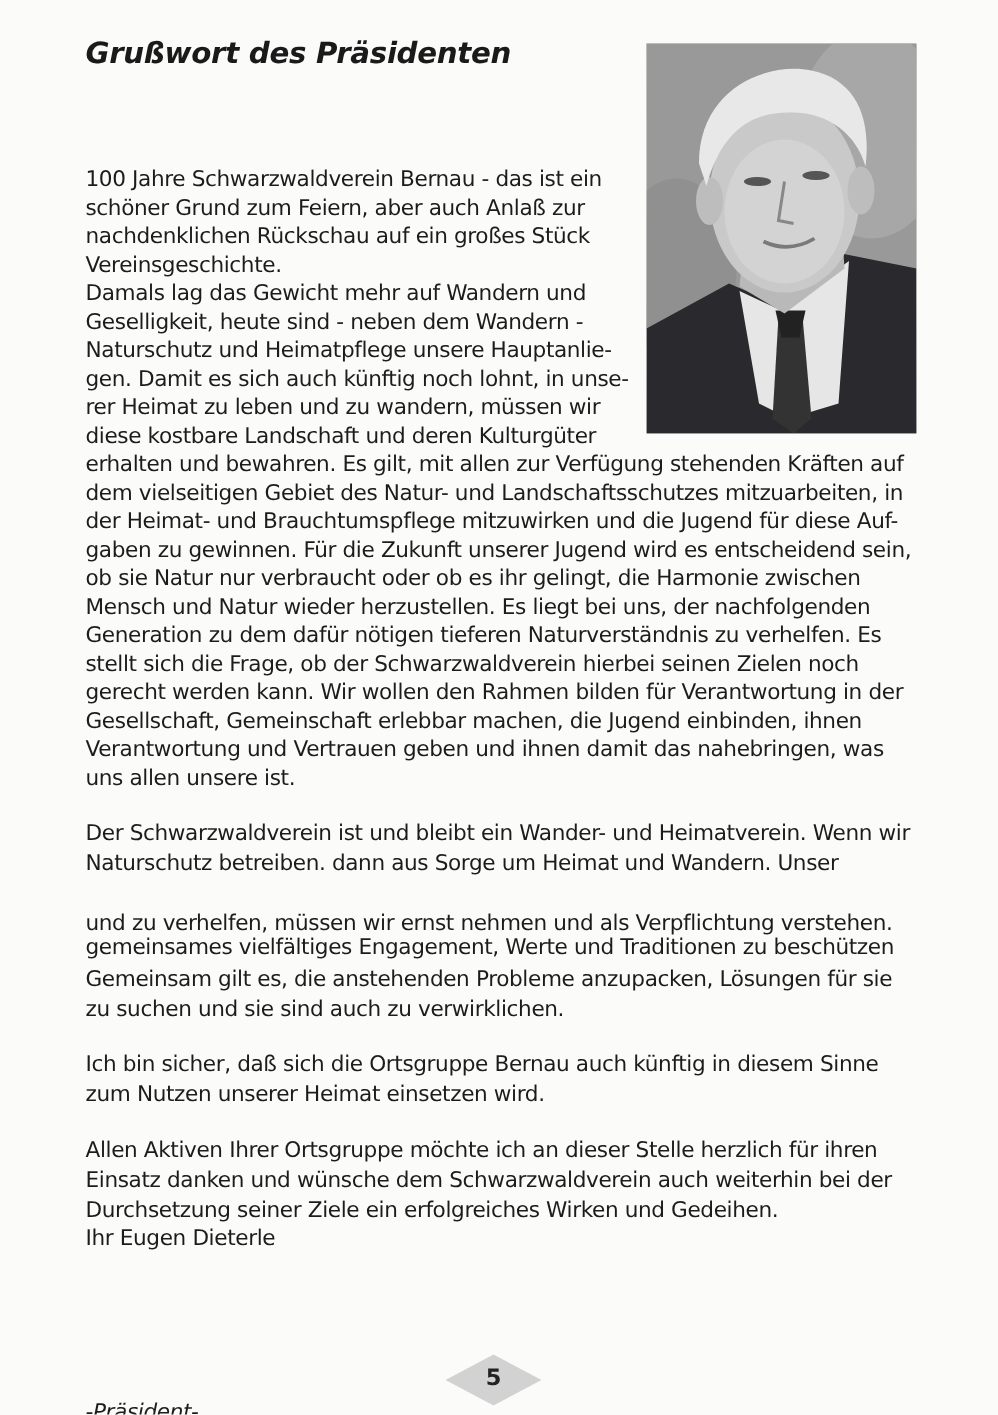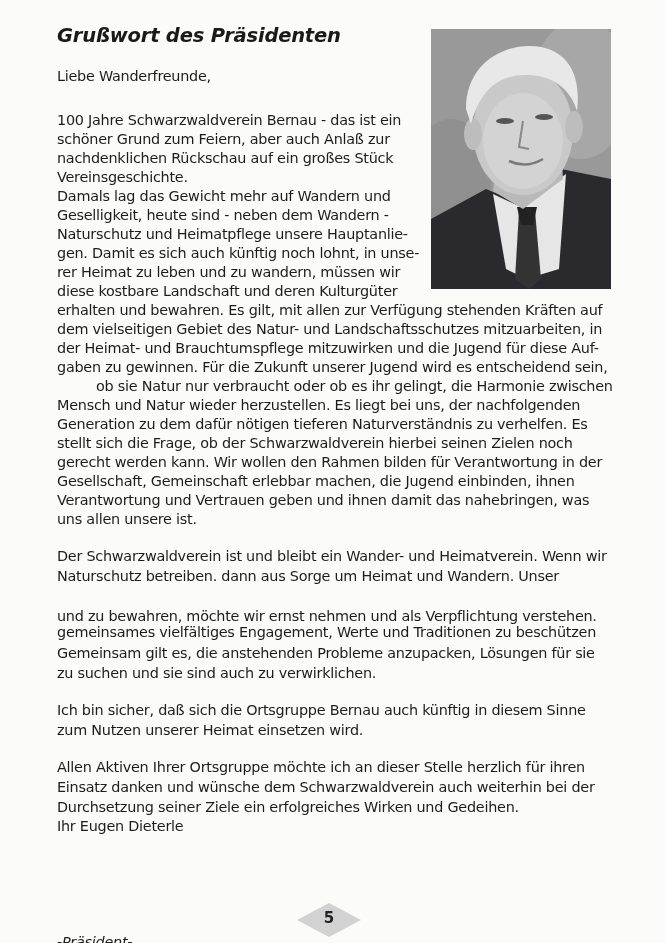--- a/index.html
+++ b/index.html
@@ -69,52 +69,51 @@
 
       <ellipse cx="74" cy="92" rx="9" ry="3" fill="#555"></ellipse>
       <ellipse cx="113" cy="88" rx="9" ry="3" fill="#555"></ellipse>
 
       <path d="M92 92 L88 118 L98 120" stroke="#888" stroke-width="2" fill="none"></path>
 
       <path d="M78 132 Q95 140 112 130" stroke="#7a7a7a" stroke-width="2.5" fill="none"></path>
     </svg>
   </div>
 
-  <p class="text" style="top:66px;">Liebe Wanderfreunde,</p>
 
   <div class="block">
     <span class="text line" style="top:110px;">100 Jahre Schwarzwaldverein Bernau - das ist ein</span>
     <span class="text line" style="top:129px;">schöner Grund zum Feiern, aber auch Anlaß zur</span>
     <span class="text line" style="top:148px;">nachdenklichen Rückschau auf ein großes Stück</span>
     <span class="text line" style="top:167px;">Vereinsgeschichte.</span>
     <span class="text line" style="top:186px;">Damals lag das Gewicht mehr auf Wandern und</span>
     <span class="text line" style="top:205px;">Geselligkeit, heute sind - neben dem Wandern -</span>
     <span class="text line" style="top:224px;">Naturschutz und Heimatpflege unsere Hauptanlie-</span>
     <span class="text line" style="top:243px;">gen. Damit es sich auch künftig noch lohnt, in unse-</span>
     <span class="text line" style="top:262px;">rer Heimat zu leben und zu wandern, müssen wir</span>
     <span class="text line" style="top:281px;">diese kostbare Landschaft und deren Kulturgüter</span>
     <span class="text line" style="top:300px;">erhalten und bewahren. Es gilt, mit allen zur Verfügung stehenden Kräften auf</span>
     <span class="text line" style="top:319px;">dem vielseitigen Gebiet des Natur- und Landschaftsschutzes mitzuarbeiten, in</span>
     <span class="text line" style="top:338px;">der Heimat- und Brauchtumspflege mitzuwirken und die Jugend für diese Auf-</span>
     <span class="text line" style="top:357px;">gaben zu gewinnen. Für die Zukunft unserer Jugend wird es entscheidend sein,</span>
-    <span class="text line" style="top:376px;margin-left:39px;">ob sie Natur nur verbraucht oder ob es ihr gelingt, die Harmonie zwischen</span>
+    <span class="text line" style="top:376px;">ob sie Natur nur verbraucht oder ob es ihr gelingt, die Harmonie zwischen</span>
     <span class="text line" style="top:395px;">Mensch und Natur wieder herzustellen. Es liegt bei uns, der nachfolgenden</span>
     <span class="text line" style="top:414px;">Generation zu dem dafür nötigen tieferen Naturverständnis zu verhelfen. Es</span>
     <span class="text line" style="top:433px;">stellt sich die Frage, ob der Schwarzwaldverein hierbei seinen Zielen noch</span>
     <span class="text line" style="top:452px;">gerecht werden kann. Wir wollen den Rahmen bilden für Verantwortung in der</span>
     <span class="text line" style="top:471px;">Gesellschaft, Gemeinschaft erlebbar machen, die Jugend einbinden, ihnen</span>
     <span class="text line" style="top:490px;text-align:right;">Verantwortung und Vertrauen geben und ihnen damit das nahebringen, was</span>
     <span class="text line" style="top:509px;">uns allen unsere ist.</span>
   </div>
 
   <div class="block">
     <span class="text line" style="top:546px;">Der Schwarzwaldverein ist und bleibt ein Wander- und Heimatverein. Wenn wir</span>
     <span class="text line" style="top:566px;">Naturschutz betreiben. dann aus Sorge um Heimat und Wandern. Unser</span>
     <span class="text line" style="top:586px;margin-top:36px;">gemeinsames vielfältiges Engagement, Werte und Traditionen zu beschützen</span>
-    <span class="text line" style="top:606px;">und zu bewahren, möchte wir ernst nehmen und als Verpflichtung verstehen.</span>
+    <span class="text line" style="top:606px;">und zu verhelfen, müssen wir ernst nehmen und als Verpflichtung verstehen.</span>
   </div>
 
   <div class="block">
     <span class="text line" style="top:643px;">Gemeinsam gilt es, die anstehenden Probleme anzupacken, Lösungen für sie</span>
     <span class="text line" style="top:663px;">zu suchen und sie sind auch zu verwirklichen.</span>
   </div>
 
   <div class="block">
     <span class="text line" style="top:700px;">Ich bin sicher, daß sich die Ortsgruppe Bernau auch künftig in diesem Sinne</span>
     <span class="text line" style="top:720px;">zum Nutzen unserer Heimat einsetzen wird.</span>

